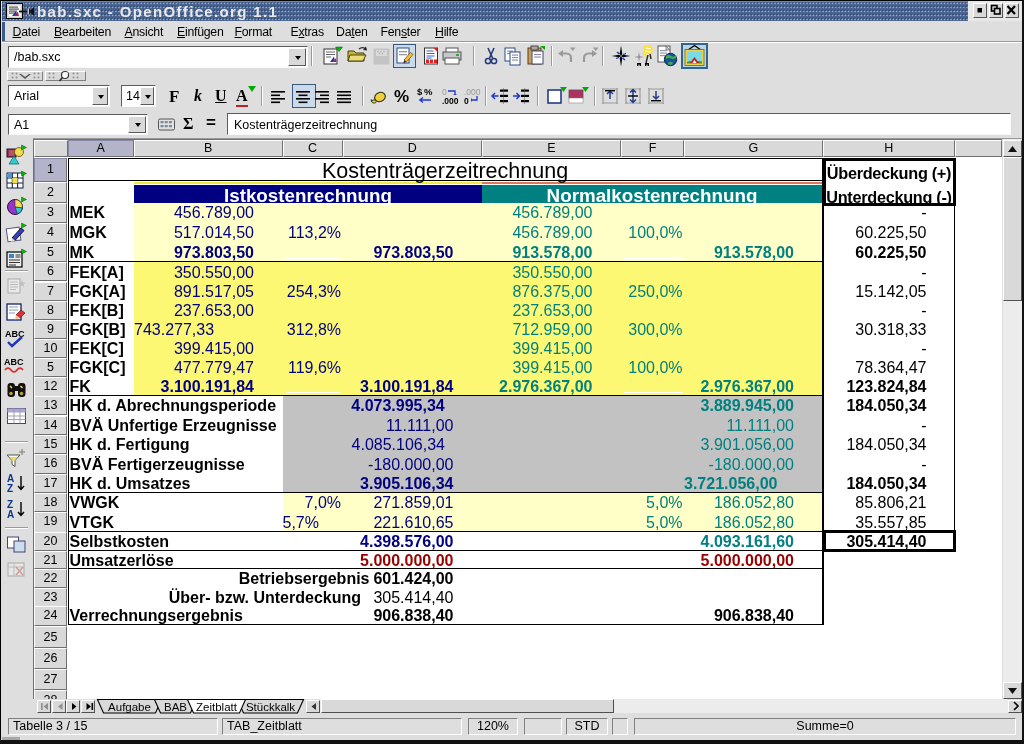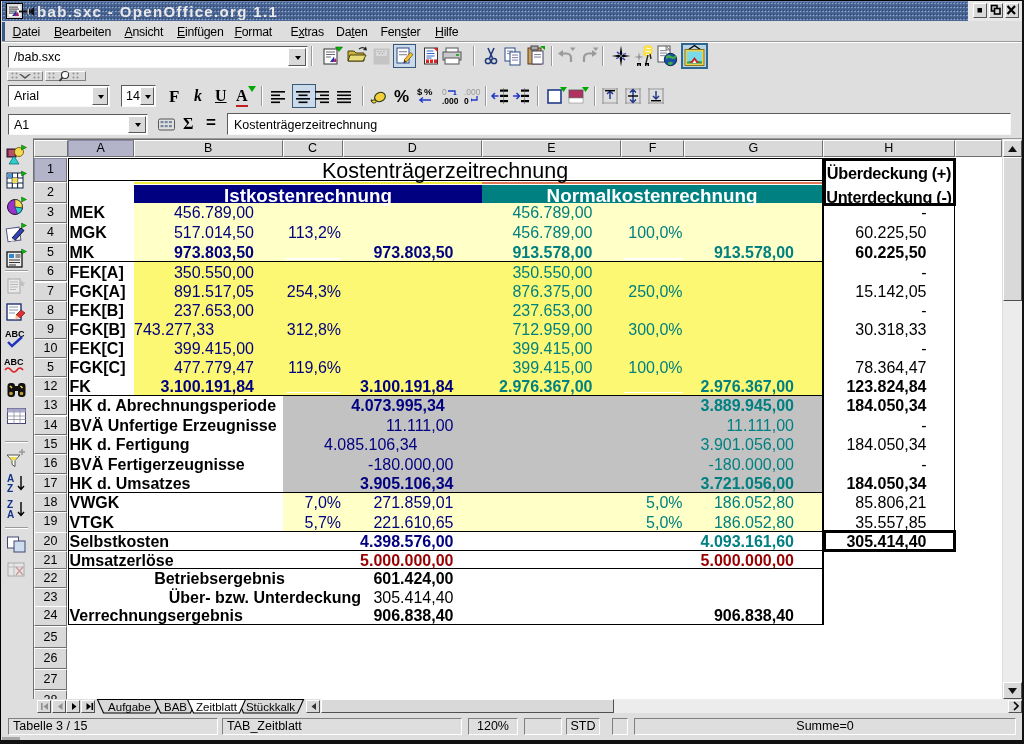--- a/index.html
+++ b/index.html
@@ -584,44 +584,44 @@
 <div class="cell bold c-blk" style="left:69.5px;top:378.2px;width:300px;text-align:left">FK</div>
 <div class="cell bold c-blk" style="left:69.5px;top:397.3px;width:300px;text-align:left">HK d. Abrechnungsperiode</div>
 <div class="cell bold c-blk" style="left:69.5px;top:416.7px;width:300px;text-align:left">BVÄ Unfertige Erzeugnisse</div>
 <div class="cell bold c-blk" style="left:69.5px;top:436.09999999999997px;width:300px;text-align:left">HK d. Fertigung</div>
 <div class="cell bold c-blk" style="left:69.5px;top:455.5px;width:300px;text-align:left">BVÄ Fertigerzeugnisse</div>
 <div class="cell bold c-blk" style="left:69.5px;top:474.9px;width:300px;text-align:left">HK d. Umsatzes</div>
 <div class="cell bold c-blk" style="left:69.5px;top:494.3px;width:300px;text-align:left">VWGK</div>
 <div class="cell bold c-blk" style="left:69.5px;top:513.6px;width:300px;text-align:left">VTGK</div>
 <div class="cell bold c-blk" style="left:69.5px;top:533.0px;width:300px;text-align:left">Selbstkosten</div>
 <div class="cell bold c-blk" style="left:69.5px;top:552.0px;width:300px;text-align:left">Umsatzerlöse</div>
-<div class="cell bold c-blk" style="left:69.5px;top:570.4000000000001px;width:300px;text-align:center">Betriebsergebnis</div>
+<div class="cell bold c-blk" style="left:69.5px;top:570.4000000000001px;width:300px;text-align:right">Betriebsergebnis</div>
 <div class="cell bold c-blk" style="left:61px;top:588.8000000000001px;width:300px;text-align:right">Über- bzw. Unterdeckung</div>
 <div class="cell bold c-blk" style="left:69.5px;top:607.2px;width:300px;text-align:left">Verrechnungsergebnis</div>
 <div class="cell c-navy" style="left:134px;top:204.2px;width:120.0px;text-align:right">456.789,00</div>
 <div class="cell c-navy" style="left:134px;top:224.0px;width:120.0px;text-align:right">517.014,50</div>
 <div class="cell bold c-navy" style="left:134px;top:243.79999999999998px;width:120.0px;text-align:right">973.803,50</div>
 <div class="cell c-navy" style="left:134px;top:263.59999999999997px;width:120.0px;text-align:right">350.550,00</div>
 <div class="cell c-navy" style="left:134px;top:282.7px;width:120.0px;text-align:right">891.517,05</div>
 <div class="cell c-navy" style="left:134px;top:301.8px;width:120.0px;text-align:right">237.653,00</div>
 <div class="cell c-navy" style="left:134px;top:320.9px;width:120.0px;text-align:left">743.277,33</div>
 <div class="cell c-navy" style="left:134px;top:340.0px;width:120.0px;text-align:right">399.415,00</div>
 <div class="cell c-navy" style="left:134px;top:359.09999999999997px;width:120.0px;text-align:right">477.779,47</div>
 <div class="cell bold c-navy" style="left:134px;top:378.2px;width:120.0px;text-align:right">3.100.191,84</div>
 <div class="cell c-navy" style="left:282.5px;top:224.0px;width:58.5px;text-align:right">113,2%</div>
 <div class="cell c-navy" style="left:282.5px;top:282.7px;width:58.5px;text-align:right">254,3%</div>
 <div class="cell c-navy" style="left:282.5px;top:320.9px;width:58.5px;text-align:right">312,8%</div>
 <div class="cell c-navy" style="left:282.5px;top:359.09999999999997px;width:58.5px;text-align:right">119,6%</div>
 <div class="cell c-navy" style="left:282.5px;top:494.3px;width:58.5px;text-align:right">7,0%</div>
-<div class="cell c-navy" style="left:282.5px;top:513.6px;width:58.5px;text-align:right">5,7%</div>
+<div class="cell c-navy" style="left:282.5px;top:513.6px;width:58.5px;">5,7%</div>
 <div class="cell bold c-navy" style="left:342.5px;top:243.79999999999998px;width:111.0px;text-align:right">973.803,50</div>
 <div class="cell bold c-navy" style="left:342.5px;top:378.2px;width:111.0px;text-align:right">3.100.191,84</div>
 <div class="cell bold c-navy" style="left:342.5px;top:397.3px;width:111.0px;text-align:center">4.073.995,34</div>
 <div class="cell c-navy" style="left:342.5px;top:416.7px;width:111.0px;text-align:right">11.111,00</div>
-<div class="cell c-navy" style="left:324px;top:436.09999999999997px;width:111.0px;">4.085.106,34</div>
+<div class="cell c-navy" style="left:334px;top:436.09999999999997px;width:111.0px;text-align:right">4.085.106,34</div>
 <div class="cell c-navy" style="left:342.5px;top:455.5px;width:111.0px;text-align:right">-180.000,00</div>
 <div class="cell bold c-navy" style="left:342.5px;top:474.9px;width:111.0px;text-align:right">3.905.106,34</div>
 <div class="cell c-navy" style="left:342.5px;top:494.3px;width:111.0px;text-align:right">271.859,01</div>
 <div class="cell c-navy" style="left:342.5px;top:513.6px;width:111.0px;text-align:right">221.610,65</div>
 <div class="cell bold c-navy" style="left:342.5px;top:533.0px;width:111.0px;text-align:right">4.398.576,00</div>
 <div class="cell bold c-mar" style="left:342.5px;top:552.0px;width:111.0px;text-align:right">5.000.000,00</div>
 <div class="cell bold c-blk" style="left:342.5px;top:570.4000000000001px;width:111.0px;text-align:right">601.424,00</div>
 <div class="cell c-blk" style="left:342.5px;top:588.8000000000001px;width:111.0px;text-align:right">305.414,40</div>
 <div class="cell bold c-blk" style="left:342.5px;top:607.2px;width:111.0px;text-align:right">906.838,40</div>
 <div class="cell c-teal" style="left:482px;top:204.2px;width:110.5px;text-align:right">456.789,00</div>
@@ -639,21 +639,21 @@
 <div class="cell c-teal" style="left:621px;top:320.9px;width:61.5px;text-align:right">300,0%</div>
 <div class="cell c-teal" style="left:621px;top:359.09999999999997px;width:61.5px;text-align:right">100,0%</div>
 <div class="cell c-teal" style="left:621px;top:494.3px;width:61.5px;text-align:right">5,0%</div>
 <div class="cell c-teal" style="left:621px;top:513.6px;width:61.5px;text-align:right">5,0%</div>
 <div class="cell bold c-teal" style="left:684px;top:243.79999999999998px;width:110.0px;text-align:right">913.578,00</div>
 <div class="cell bold c-teal" style="left:684px;top:378.2px;width:110.0px;text-align:right">2.976.367,00</div>
 <div class="cell bold c-teal" style="left:684px;top:397.3px;width:110.0px;text-align:right">3.889.945,00</div>
 <div class="cell c-teal" style="left:684px;top:416.7px;width:110.0px;text-align:right">11.111,00</div>
 <div class="cell c-teal" style="left:684px;top:436.09999999999997px;width:110.0px;text-align:right">3.901.056,00</div>
 <div class="cell c-teal" style="left:684px;top:455.5px;width:110.0px;text-align:right">-180.000,00</div>
-<div class="cell bold c-teal" style="left:684px;top:474.9px;width:110.0px;text-align:right">3.721.056,00</div>
+<div class="cell bold c-teal" style="left:684px;top:474.9px;width:110.0px;text-align:left">3.721.056,00</div>
 <div class="cell c-teal" style="left:684px;top:494.3px;width:110.0px;text-align:right">186.052,80</div>
 <div class="cell c-teal" style="left:684px;top:513.6px;width:110.0px;text-align:right">186.052,80</div>
 <div class="cell bold c-teal" style="left:684px;top:533.0px;width:110.0px;text-align:right">4.093.161,60</div>
 <div class="cell bold c-mar" style="left:684px;top:552.0px;width:110.0px;text-align:right">5.000.000,00</div>
 <div class="cell bold c-blk" style="left:684px;top:607.2px;width:110.0px;text-align:right">906.838,40</div>
 <div class="cell c-blk" style="left:822.5px;top:204.2px;width:104.0px;text-align:right">-</div>
 <div class="cell c-blk" style="left:822.5px;top:224.0px;width:104.0px;text-align:right">60.225,50</div>
 <div class="cell bold c-blk" style="left:822.5px;top:243.79999999999998px;width:104.0px;text-align:right">60.225,50</div>
 <div class="cell c-blk" style="left:822.5px;top:263.59999999999997px;width:104.0px;text-align:right">-</div>
 <div class="cell c-blk" style="left:822.5px;top:282.7px;width:104.0px;text-align:right">15.142,05</div>
@@ -724,17 +724,17 @@
 <div class="sbtn" style="left:1008px;top:700px;width:14px;height:13px"></div>
 <svg class="abs" style="left:1010px;top:700px;" width="10" height="12" viewBox="0 0 10 12">
     <path d="M4 2 L8 6 L4 10" stroke="#000" stroke-width="1.6" fill="none"></path>
   </svg>
 <div class="hline" style="left:2px;top:714.5px;width:1020px"></div>
 <div class="abs" style="left:2px;top:715px;width:1020px;height:25px;background:#dedede"></div>
 <div class="panel" style="left:8px;top:717.5px;width:210px;text-align:left;padding-left:4px;line-height:15px">Tabelle 3 / 15</div>
 <div class="panel" style="left:222px;top:717.5px;width:240px;text-align:left;padding-left:4px;line-height:15px">TAB_Zeitblatt</div>
 <div class="panel" style="left:468px;top:717.5px;width:50px;text-align:center;line-height:15px">120%</div>
 <div class="panel" style="left:524px;top:717.5px;width:38px;text-align:center;line-height:15px"></div>
-<div class="panel" style="left:566px;top:717.5px;width:34px;text-align:center;line-height:15px">STD</div>
+<div class="panel" style="left:566px;top:717.5px;width:42px;text-align:center;line-height:15px">STD</div>
 <div class="panel" style="left:612px;top:717.5px;width:16px;text-align:center;line-height:15px"></div>
 <div class="panel" style="left:634px;top:717.5px;width:382px;text-align:center;line-height:15px">Summe=0</div>
 <div class="abs" style="left:2px;top:737px;width:18px;height:4px;background:#a8a8a8"></div>
 <div class="abs" style="left:0px;top:740px;width:1024px;height:4px;background:#111"></div>
 <div class="abs" style="left:1022px;top:0px;width:2px;height:744px;background:#111"></div>
 </body></html>

